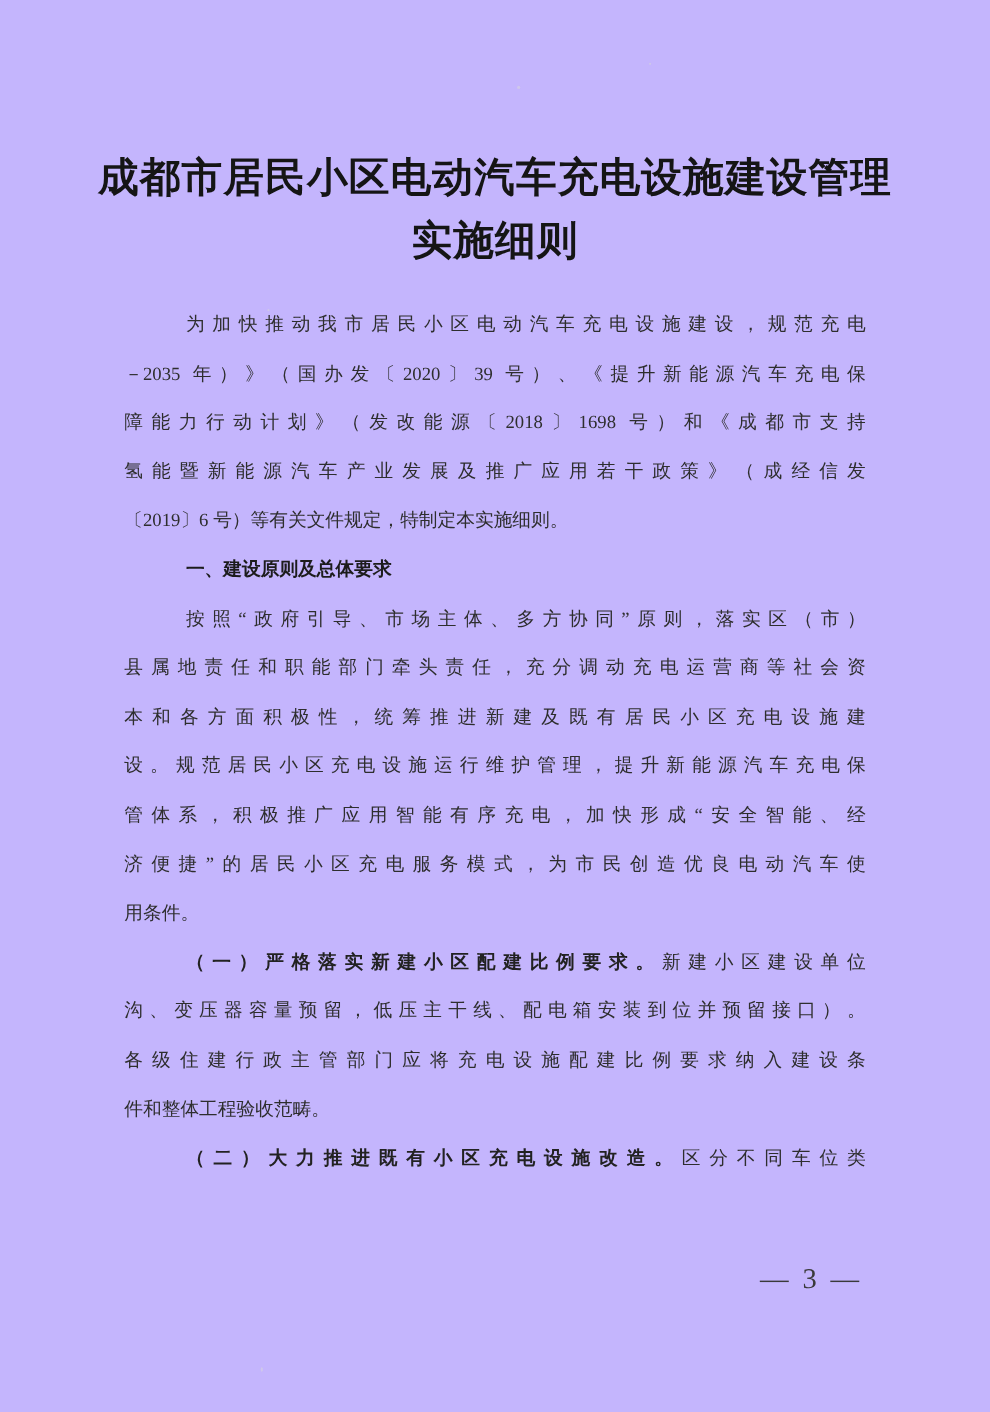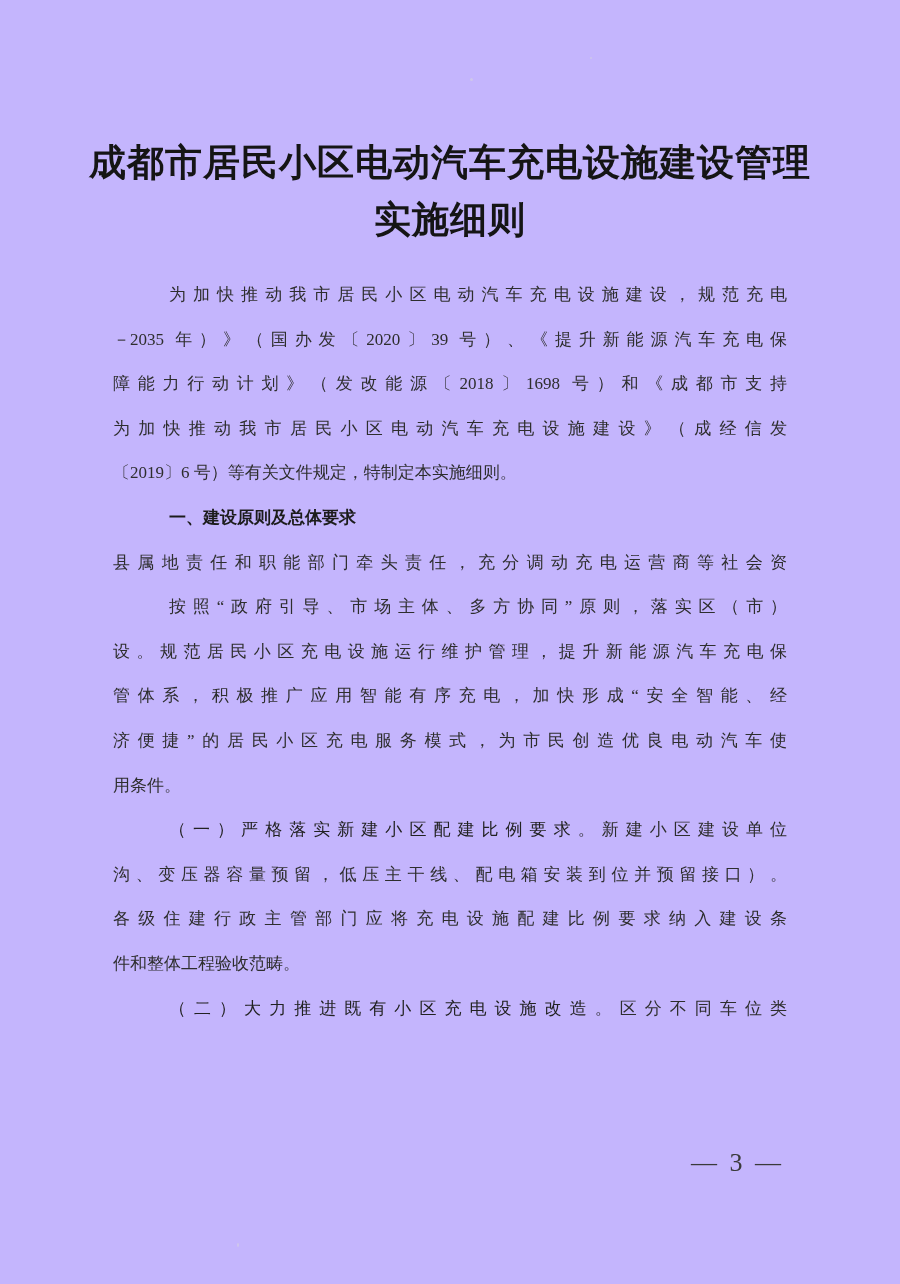--- a/index.html
+++ b/index.html
@@ -44,21 +44,21 @@
     padding-left: 56px;
   }
   .heading {
     font-family: "Liberation Sans", "DejaVu Sans", sans-serif;
     font-weight: bold;
     color: #1c1c1c;
     text-align-last: left !important;
     text-align: center;
   }
   .lead {
-    font-weight: normal;
+    font-weight: bold;
     color: #222222;
   }
   .page-number {
     position: absolute;
     top: 1148px;
     right: 116px;
     font-size: 26px;
     letter-spacing: 3px;
     color: #3a3a3a;
     line-height: 30px;
@@ -78,25 +78,26 @@
 
   <div class="doc-title">
     <div>成都市居民小区电动汽车充电设施建设管理</div>
     <div>实施细则</div>
   </div>
 
   <div class="doc-body" id="doc-body">
       <div class="line full indent">为加快推动我市居民小区电动汽车充电设施建设，规范充电</div>
       <div class="line full">－2035 年）》（国办发〔2020〕39 号）、《提升新能源汽车充电保</div>
       <div class="line full">障能力行动计划》（发改能源〔2018〕1698 号）和《成都市支持</div>
-      <div class="line full">为加快推动我市居民小区电动汽车充电设施建设》（成经信发</div>
+      <div class="line full">氢能暨新能源汽车产业发展及推广应用若干政策》（成经信发</div>
       <div class="line">〔2019〕6 号）等有关文件规定，特制定本实施细则。</div>
       <div class="line heading indent">一、建设原则及总体要求</div>
+      <div class="line full indent">按照“政府引导、市场主体、多方协同”原则，落实区（市）</div>
       <div class="line full">县属地责任和职能部门牵头责任，充分调动充电运营商等社会资</div>
-      <div class="line full indent">按照“政府引导、市场主体、多方协同”原则，落实区（市）</div>
+      <div class="line full">本和各方面积极性，统筹推进新建及既有居民小区充电设施建</div>
       <div class="line full">设。规范居民小区充电设施运行维护管理，提升新能源汽车充电保</div>
       <div class="line full">管体系，积极推广应用智能有序充电，加快形成“安全智能、经</div>
       <div class="line full">济便捷”的居民小区充电服务模式，为市民创造优良电动汽车使</div>
       <div class="line">用条件。</div>
       <div class="line full indent"><span class="lead">（一）严格落实新建小区配建比例要求。</span><span>新建小区建设单位</span></div>
       <div class="line full">沟、变压器容量预留，低压主干线、配电箱安装到位并预留接口）。</div>
       <div class="line full">各级住建行政主管部门应将充电设施配建比例要求纳入建设条</div>
       <div class="line">件和整体工程验收范畴。</div>
       <div class="line full indent"><span class="lead">（二）大力推进既有小区充电设施改造。</span><span>区分不同车位类</span></div>
     </div>

